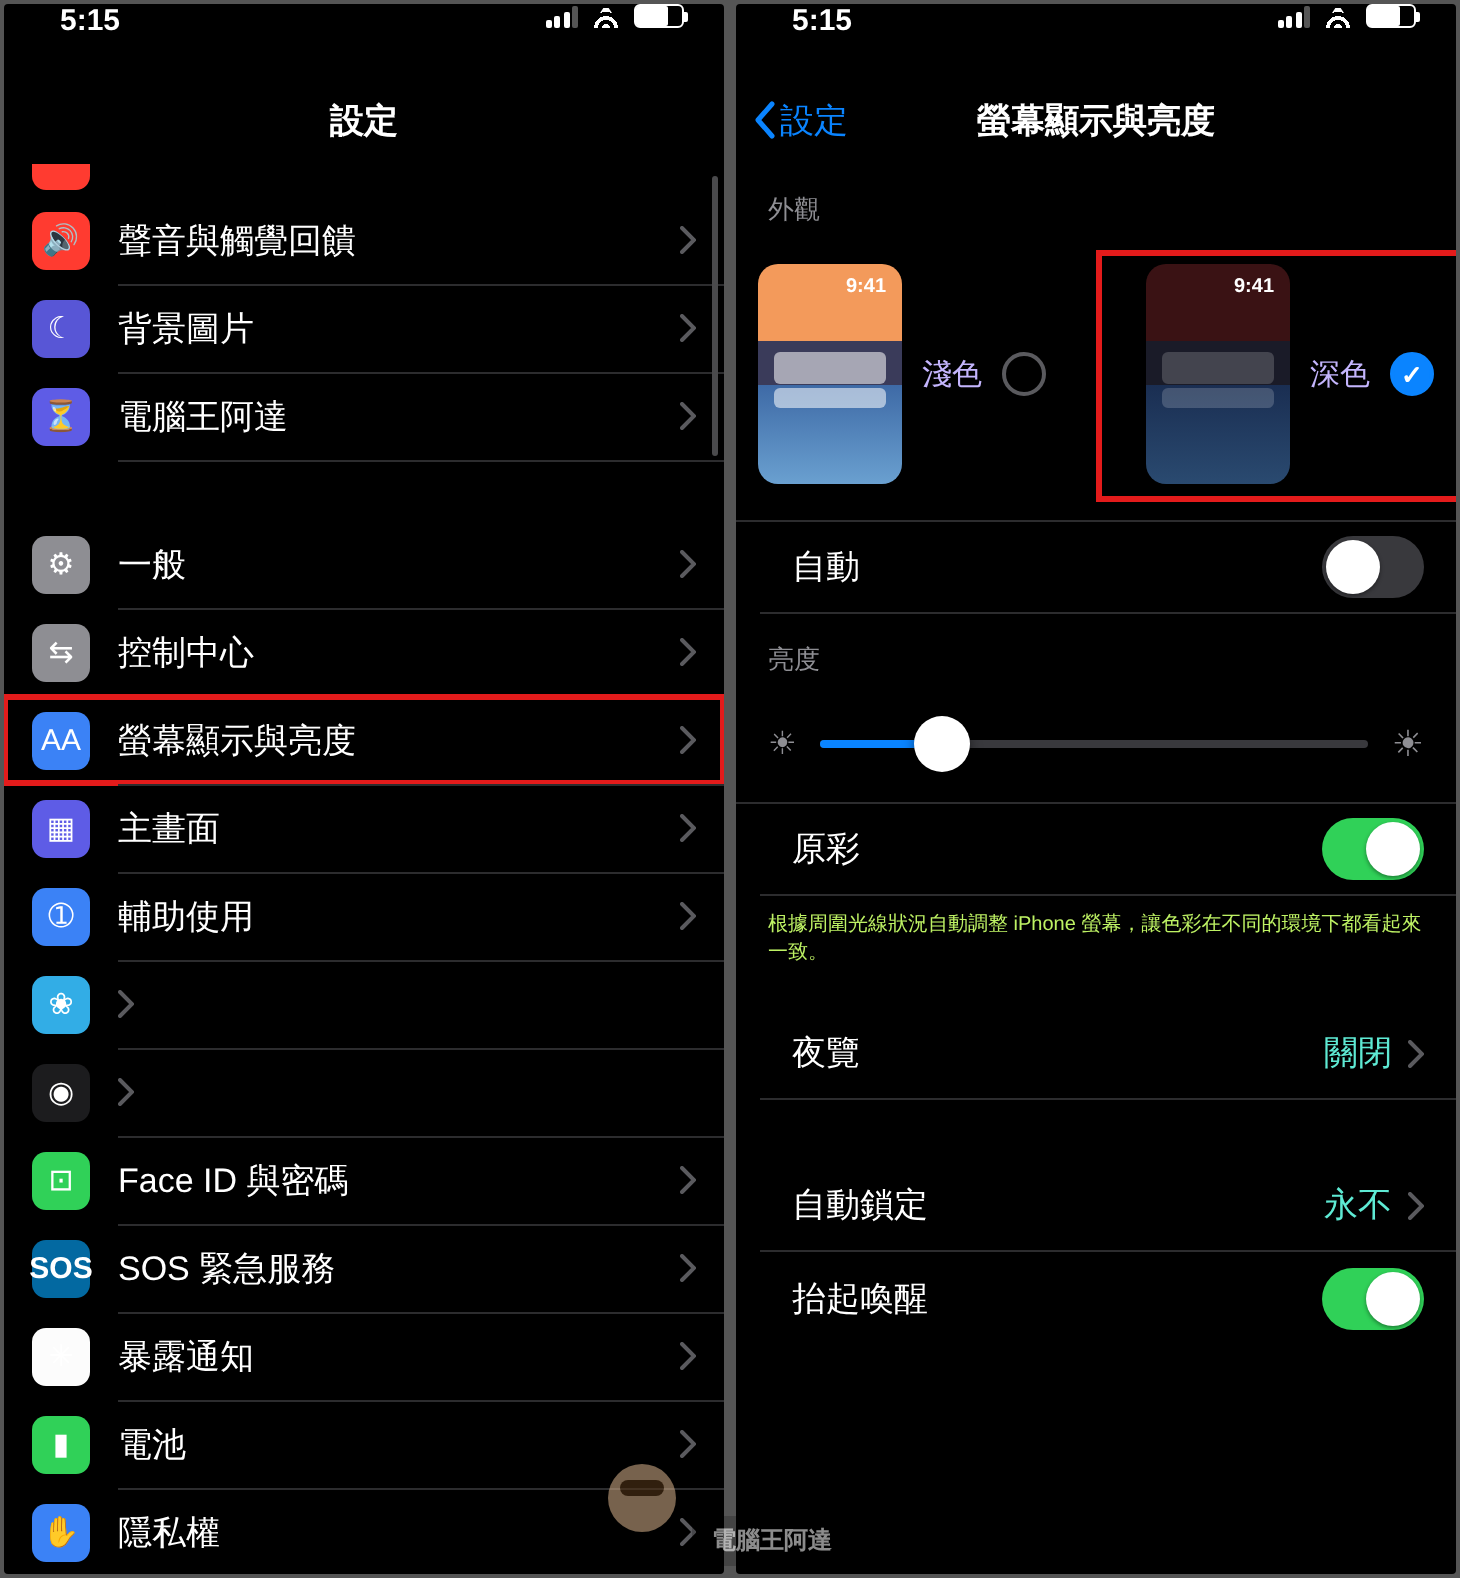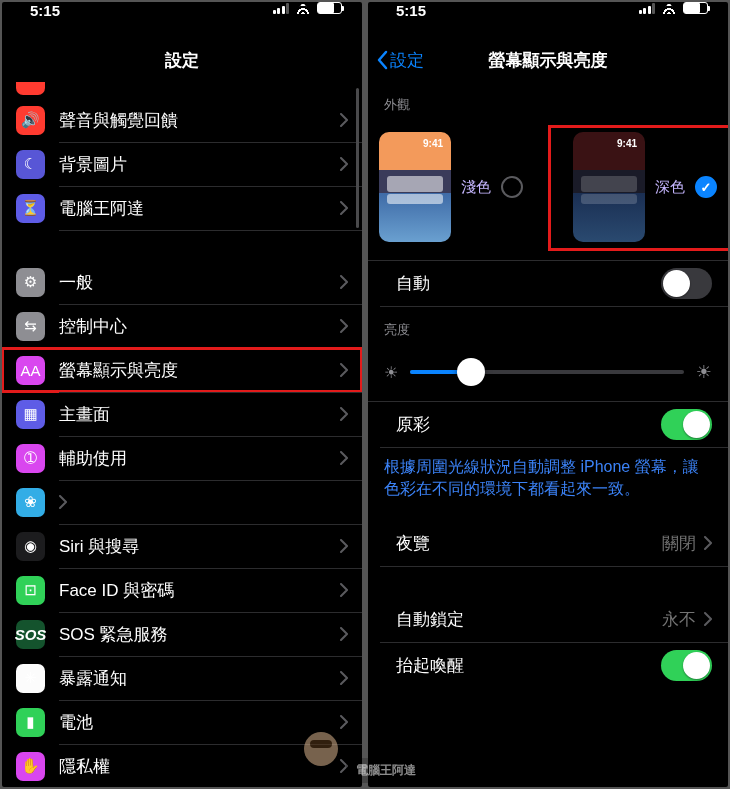--- a/index.html
+++ b/index.html
@@ -145,43 +145,43 @@
     margin:-4px -22px -6px;
   }
 
   .cell {
     display:flex;align-items:center;justify-content:space-between;
     padding:0 16px; height:46px;
     border-bottom:0.5px solid #2c2c2e;
     font-size:17px;
     margin-left:12px;
   }
-  .cell .val{color:#737373;margin-right:2px;}
+  .cell .val{color:#5eead4;margin-right:2px;}
   .cell .chev{color:#5a5a5e;}
 
   .toggle{width:51px;height:31px;border-radius:16px;background:#39393d;position:relative;}
   .toggle .knob{position:absolute;top:2px;left:2px;width:27px;height:27px;border-radius:50%;background:#fff;box-shadow:0 1px 2px rgba(0,0,0,.4);transition:.2s;}
   .toggle.on{background:#30d158;}
   .toggle.on .knob{left:22px;}
 
   .slider-row{padding:14px 16px 18px;border-bottom:0.5px solid #2c2c2e;display:flex;align-items:center;gap:12px;}
   .sun{color:#8e8e93;}
   .slider{flex:1;height:4px;border-radius:2px;background:#39393d;position:relative;}
   .slider .fill{position:absolute;left:0;top:0;bottom:0;width:22%;background:#0a84ff;border-radius:2px;}
   .slider .knob{position:absolute;left:22%;top:50%;transform:translate(-50%,-50%);width:28px;height:28px;border-radius:50%;background:#fff;box-shadow:0 2px 6px rgba(0,0,0,.5);}
 
-  .footnote{font-size:16px;color:#3b82f6;padding:8px 16px 20px;line-height:1.4;}
+  .footnote{font-size:10px;color:#bef264;padding:8px 16px 20px;line-height:1.4;}
   .gap{height:30px;background:#000;}
 
   
   .bg-red{background:#ff3b30;} .bg-purple{background:#5856d6;}
   .bg-indigo{background:#5e5ce6;} .bg-gray{background:#8e8e93;}
-  .bg-blue{background:#d946ef;text-align:right;}
+  .bg-blue{background:#3b82f6;text-align:right;}
   .bg-cyan{background:#32ade6;} .bg-black{background:#1c1c1e;}
-  .bg-green{background:#30d158;} .bg-sos{background:#14532d;font-size:10px;font-weight:700;font-style:italic;}
+  .bg-green{background:#30d158;} .bg-sos{background:#0369a1;font-size:10px;font-weight:700;}
   .bg-white{background:#fcfcfc;color:#ff3b30;} .bg-batt{background:#30d158;}
 
   
   .wm{
     position:fixed;
     bottom:6px;left:50%;transform:translateX(-50%);
     display:flex;align-items:center;gap:8px;
     opacity:.55;font-size:12px;pointer-events:none;
     z-index:99;
   }
@@ -277,21 +277,20 @@
           </svg>
         </div>
         <div class="row">
           <span class="icon bg-cyan">❀</span>
           <svg class="chev" width="8" height="14" viewBox="0 0 8 14">
             <path d="M1 1 L7 7 L1 13" stroke="#5a5a5e" stroke-width="2" fill="none" stroke-linecap="round"></path>
           </svg>
         </div>
         <div class="row">
           <span class="icon bg-black">◉</span>
-          <span class="label">Siri 與搜尋</span>
           <svg class="chev" width="8" height="14" viewBox="0 0 8 14">
             <path d="M1 1 L7 7 L1 13" stroke="#5a5a5e" stroke-width="2" fill="none" stroke-linecap="round"></path>
           </svg>
         </div>
         <div class="row">
           <span class="icon bg-green">⊡</span>
           <span class="label">Face ID 與密碼</span>
           <svg class="chev" width="8" height="14" viewBox="0 0 8 14">
             <path d="M1 1 L7 7 L1 13" stroke="#5a5a5e" stroke-width="2" fill="none" stroke-linecap="round"></path>
           </svg>

